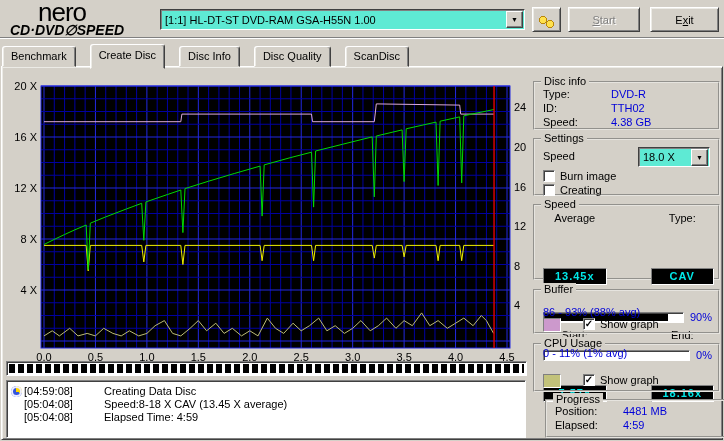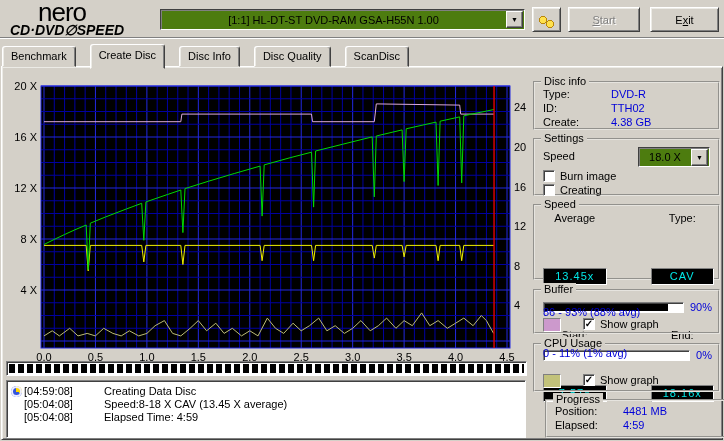--- a/index.html
+++ b/index.html
@@ -9,22 +9,22 @@
 
   
   .raised { background:#d4d0c8; border:1px solid; border-color:#ffffff #404040 #404040 #ffffff;
             box-shadow: inset 1px 1px 0 #ecebe6, inset -1px -1px 0 #808080; }
 
   
   .logo { position:absolute; left:10px; top:1px; width:150px; }
   .logo-top { font-size:26px; font-weight:400; letter-spacing:-1px; line-height:22px; padding-left:28px; }
   .logo-bottom { font-size:14px; font-weight:900; font-style:italic; letter-spacing:0px; line-height:14px; }
   .logo-bottom .disc { font-weight:900; }
-  .combo { position:absolute; background:#4d7c0f; border:1px solid; border-color:#404040 #fff #fff #404040;
-           box-shadow: inset 1px 1px 0 #808080; display:flex; align-items:center;text-align:center; }
+  .combo { position:absolute; background:#5eead4; border:1px solid; border-color:#404040 #fff #fff #404040;
+           box-shadow: inset 1px 1px 0 #808080; display:flex; align-items:center; }
   .drive-combo { left:160px; top:9px; width:365px; height:21px; }
   .combo-text { flex:1; padding:0 4px; white-space:nowrap; overflow:hidden; }
   .combo-btn { width:17px; height:17px; margin-right:1px; background:#d4d0c8; border:1px solid;
                border-color:#fff #404040 #404040 #fff; box-shadow:inset -1px -1px 0 #808080;
                font-size:7px; display:flex; align-items:center; justify-content:center; }
   .tool-btn { position:absolute; left:532px; top:7px; width:29px; height:25px; }
   .opt-icon { display:block; width:16px; height:12px; margin:5px auto 0;
               background: radial-gradient(circle at 4px 4px, #ffe14d 0 3px, #b8860b 3px 4px, transparent 4px),
                           radial-gradient(circle at 11px 8px, #ffe14d 0 3px, #b8860b 3px 4px, transparent 4px); }
   .btn { position:absolute; height:25px; font-size:11px; font-family:"Liberation Sans",sans-serif; }
@@ -76,21 +76,21 @@
   .g-speed { top:204px; height:76px; }
   .g-buf   { top:289px; height:45px; }
   .g-cpu   { top:343px; height:49px; }
   .g-prog  { top:399px; height:39px;margin-left:12px; }
   .kv .lbl { width:68px; }
   .sett-combo { position:absolute; right:8px; top:7px; width:72px; height:20px; }
   .checkrow { display:flex; align-items:flex-start; gap:5px; }
   .checkbox { width:12px; height:12px; background:#fff; border:1px solid; flex:0 0 12px;
               border-color:#808080 #fff #fff #808080; box-shadow: inset 1px 1px 0 #404040;
               font-size:10px; font-weight:bold; line-height:10px; text-align:center; color:#000; }
-  .lcd { background:#000; color:#00e8e8; font-weight:normal; text-align:center; height:17px;
+  .lcd { background:#000; color:#00e8e8; font-weight:bold; text-align:center; height:17px;
          line-height:15px; border:1px solid; border-color:#808080 #fff #fff #808080; letter-spacing:1px; }
   .speed-grid { position:absolute; left:8px; top:6px; right:4px; display:grid;
                 grid-template-columns:1fr 1fr; grid-column-gap:16px; grid-row-gap:1px;gap:44px; }
   .speed-grid .cap { text-align:center; }
   .meterrow { display:flex; align-items:center; gap:6px; }
   .meter { flex:1; height:11px; background:#fff; border:1px solid;
            border-color:#808080 #fff #fff #808080; box-shadow:inset 1px 1px 0 #404040; padding:1px; }
   .meter-fill { height:100%; background:#000; }
   .swatch { width:18px; height:14px; border:1px solid; border-color:#808080 #fff #fff #808080; }
 </style>
@@ -263,21 +263,21 @@
     <span class="gtitle">Disc info</span>
     <div class="grow kv" style="top:5px">
         <span class="lbl">Type:</span>
         <span class="val">DVD-R</span>
       </div>
     <div class="grow kv" style="top:19px">
         <span class="lbl">ID:</span>
         <span class="val">TTH02</span>
       </div>
     <div class="grow kv" style="top:33px">
-        <span class="lbl">Create:</span>
+        <span class="lbl">Speed:</span>
         <span class="val">4.38 GB</span>
       </div>
   </div>
 
   <div class="group g-sett">
     <span class="gtitle">Settings</span>
     <div class="grow" style="top:10px">
         <span class="lbl">Speed</span>
       </div>
     <div class="combo sett-combo">
@@ -303,21 +303,21 @@
       <span class="lcd">CAV</span>
       <span class="cap">Start:</span>
       <span class="cap">End:</span>
       <span class="lcd">7.57x</span>
       <span class="lcd">18.16x</span>
     </div>
   </div>
 
   <div class="group g-buf">
     <span class="gtitle">Buffer</span>
-    <div class="grow meterrow" style="top:10px">
+    <div class="grow meterrow" style="top:20px">
       <span class="meter">
           <span class="meter-fill" id="buf-fill" style="display: block; width: 90%;"></span>
         </span>
       <span class="val">90%</span>
     </div>
     <div class="grow" style="top:15px">
         <span class="val">86 - 93% (88% avg)</span>
       </div>
     <div class="grow checkrow" style="top:27px">
       <span class="swatch" id="buf-swatch" style="background: rgb(204, 153, 204);"></span>

